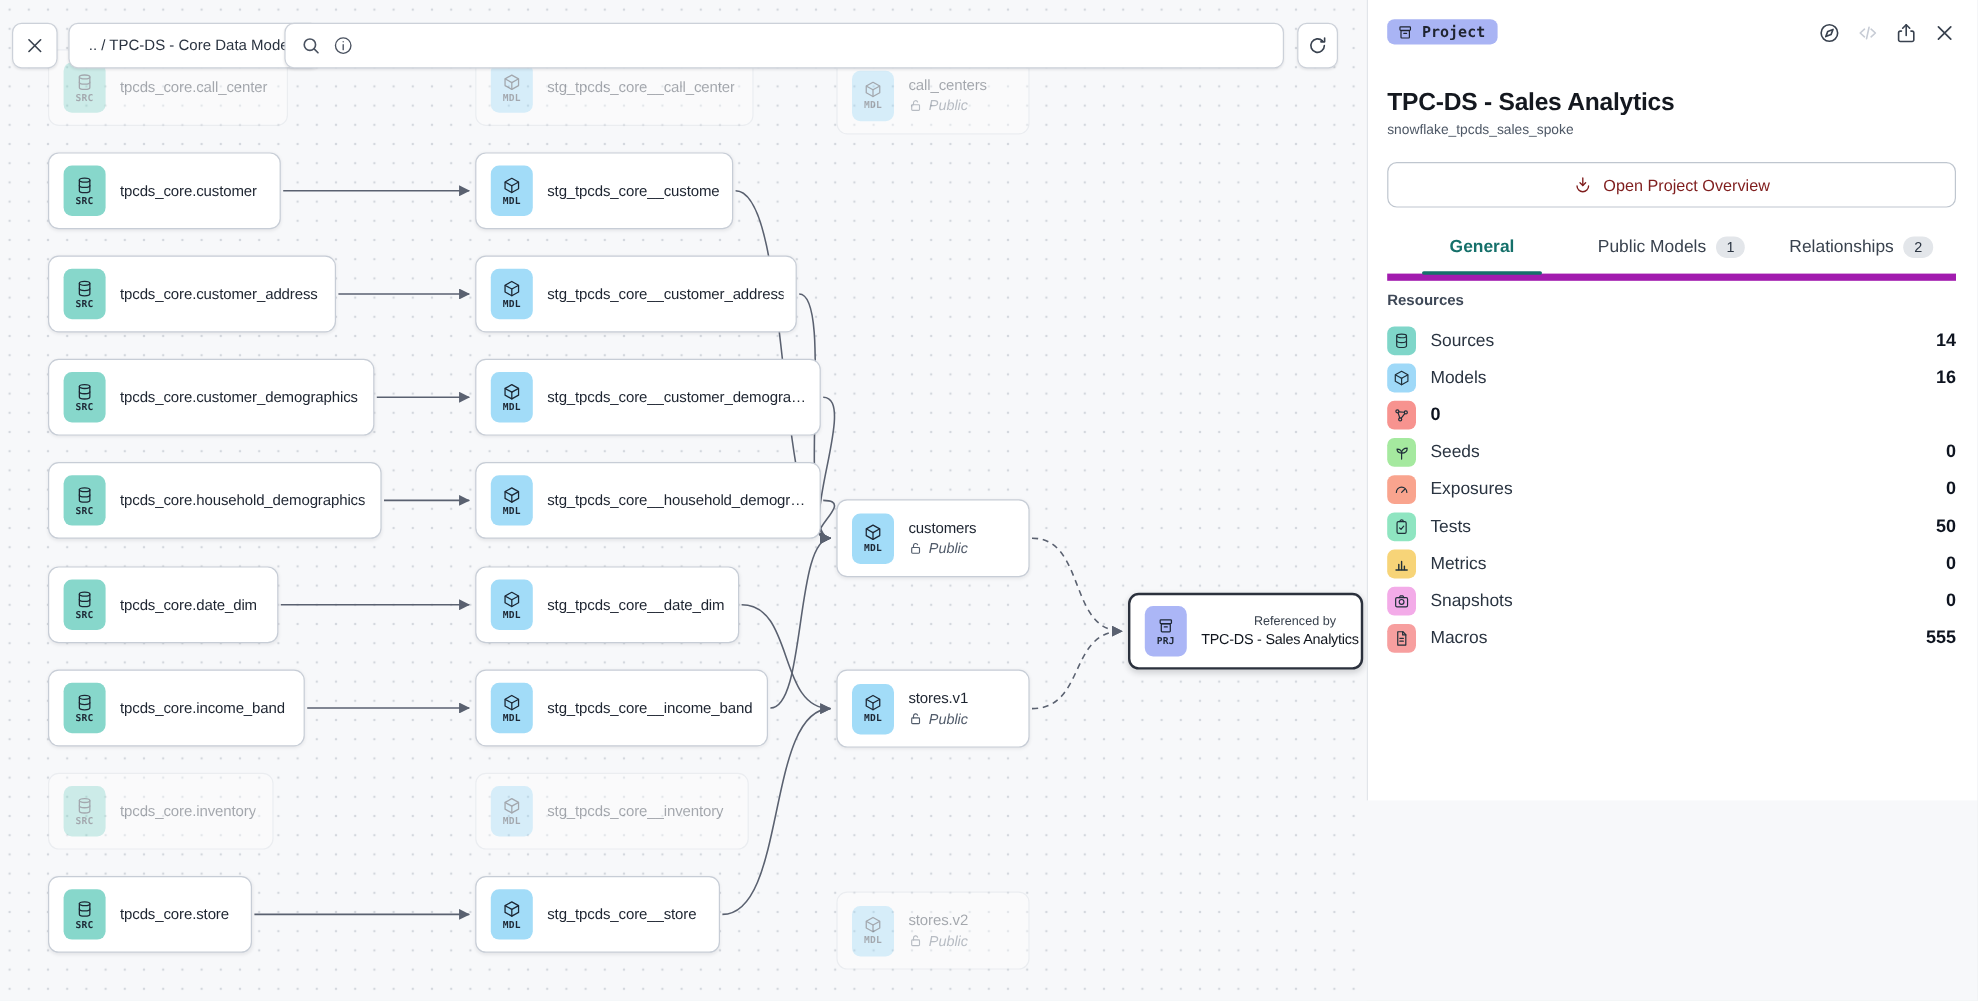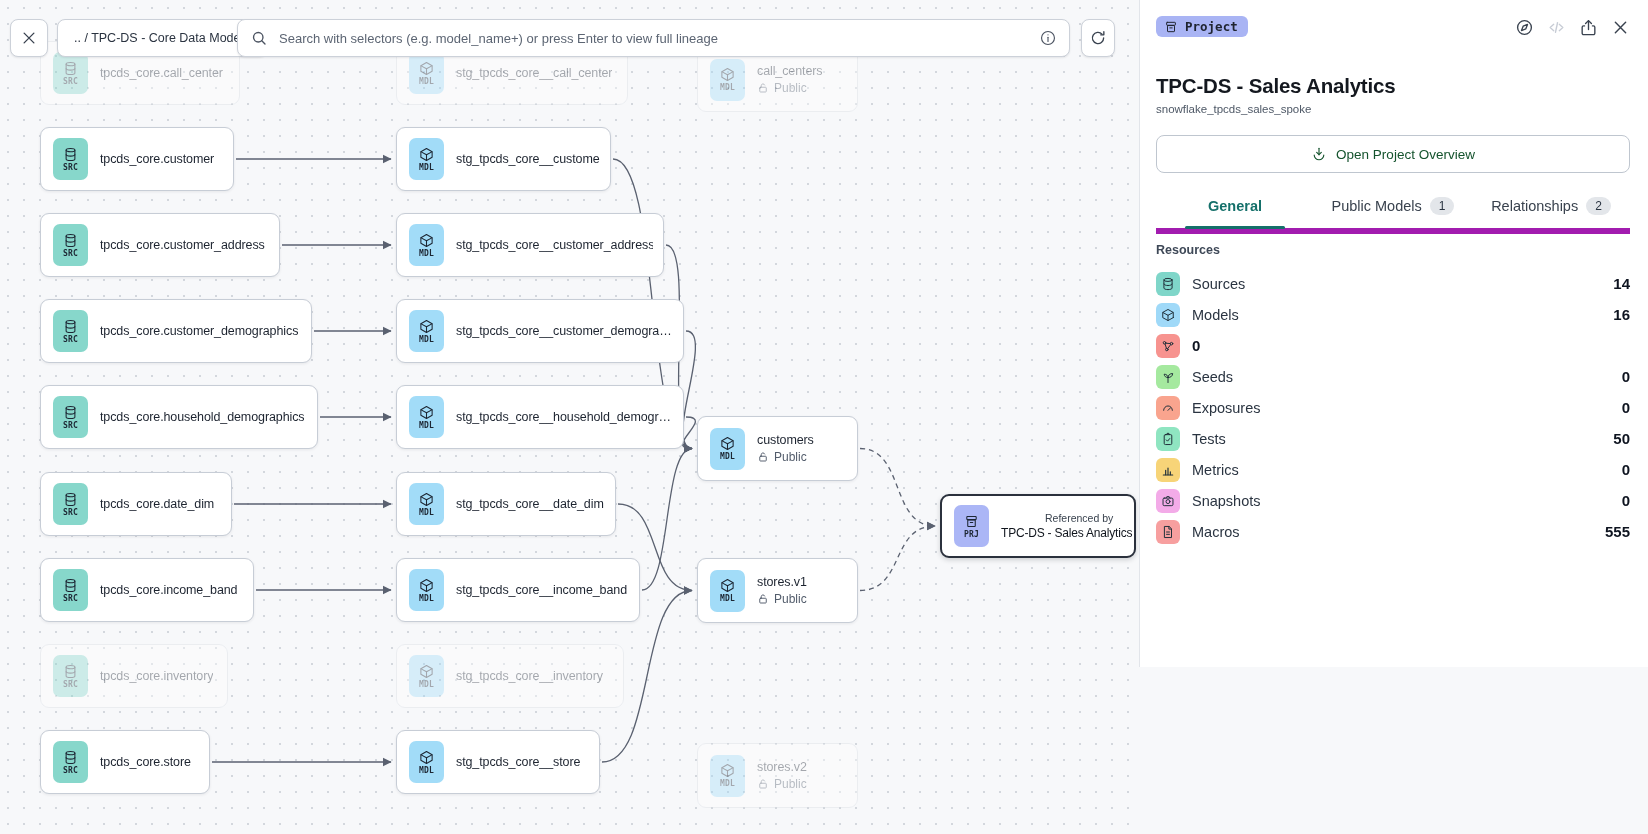--- a/index.html
+++ b/index.html
@@ -15,21 +15,21 @@
   .node{position:absolute;display:flex;align-items:center;gap:12px;box-sizing:border-box;
         background:#fff;border:1px solid #c7cdd6;border-radius:9px;padding:0 10px 0 12px;
         box-shadow:0 1px 3px rgba(22,27,35,.08);overflow:hidden;}
   .node.faded{opacity:.38;box-shadow:none;border-color:#d8dce2;}
   .node.selected{border:2px solid #2b313d;box-shadow:0 2px 5px rgba(22,27,35,.18);}
   .ntype{flex:0 0 auto;width:35px;height:42px;border-radius:7px;display:flex;flex-direction:column;
          align-items:center;justify-content:center;gap:1px;color:#1d2734;}
   .ntype svg{width:15px;height:15px;}
   .ntype span{font-family:"DejaVu Sans Mono","Liberation Mono",monospace;font-size:8px;font-weight:700;letter-spacing:.2px;}
   .nlabel{font-size:12.5px;letter-spacing:-.1px;white-space:nowrap;overflow:hidden;color:#1d2430;}
-  .nbadge{display:flex;align-items:center;gap:5px;margin-top:3px;color:#525c6b;font-size:12px;}
+  .nbadge{display:flex;align-items:center;gap:5px;margin-top:3px;color:#525c6b;font-size:12px;font-style:italic;}
   .nbadge svg{width:12px;height:12px;}
   .nsub{font-size:10.5px;color:#39424e;margin-bottom:2px;padding-left:44px;}
   .ntitle{font-size:12px;letter-spacing:-.2px;white-space:nowrap;color:#10151d;}
   
   .tbox{position:absolute;z-index:5;display:flex;align-items:center;background:#fff;
         border:1px solid #ccd1d9;border-radius:8px;box-shadow:0 1px 2px rgba(20,24,31,.09);box-sizing:border-box;height:38px;}
   .btn-close{left:10px;top:19px;width:38px;justify-content:center;cursor:pointer;}
   .crumb{left:57px;top:19px;padding:0 16px;font-size:12.5px;color:#2a3340;white-space:nowrap;cursor:pointer;}
   .searchbox{left:237px;top:19px;width:833px;padding:0 12px;gap:9px;}
   .searchbox input{border:none;outline:none;flex:1;font-size:13px;color:#1d2430;background:transparent;
@@ -46,21 +46,21 @@
       border-radius:6px;padding:3px 10px 3px 8px;font-family:"DejaVu Sans Mono","Liberation Mono",monospace;
       font-size:12.5px;font-weight:700;}
   .type-badge svg{width:14px;height:14px;}
   .sb-icons{display:flex;align-items:center;gap:13px;margin-top:2px;}
   .sb-icons .icn{cursor:pointer;}
   .sb-icons svg{width:19px;height:19px;}
   .icn.disabled{color:#c7ccd5;cursor:default;}
   .sb-title{margin-top:33px;font-size:20.5px;font-weight:700;color:#14181f;letter-spacing:-.2px;}
   .sb-sub{margin-top:5px;font-size:11.5px;color:#4e5866;}
   .overview-btn{margin-top:20px;width:100%;height:38px;display:flex;align-items:center;justify-content:center;gap:9px;
-      background:#fff;border:1px solid #bfc6cf;border-radius:8px;font-size:13.5px;color:#14532d;cursor:pointer;
+      background:#fff;border:1px solid #bfc6cf;border-radius:8px;font-size:13.5px;color:#7f1d1d;cursor:pointer;
       font-family:"Liberation Sans",sans-serif;}
   .overview-btn svg{width:16px;height:16px;}
   .tabs{margin-top:18px;display:flex;border-bottom:6px solid #a21caf;}
   .tab{flex:1;position:relative;display:flex;align-items:center;justify-content:center;gap:8px;
        padding:6px 0 13px;font-size:14.5px;color:#39424e;cursor:pointer;}
   .tab.active{color:#15706a;font-weight:700;}
   .tab.active::after{content:'';position:absolute;left:50%;bottom:-1px;transform:translateX(-50%);
        width:100px;height:3px;background:#15706a;border-radius:2px;}
   .tab .cnt{background:#e3e6ea;color:#2a3441;border-radius:10px;font-size:12px;padding:2px 9px;font-weight:400;}
   .res-heading{margin-top:9px;font-size:12.5px;font-weight:700;color:#3e4857;}
@@ -487,21 +487,20 @@
           </svg>
         </span>
     </div>
     <div class="tbox crumb">.. / TPC-DS - Core Data Models</div>
     <div class="tbox searchbox">
       <span class="icn" style="color:#4a5260">
           <svg>
             <use href="#i-search"></use>
           </svg>
         </span>
-      <input type="text" value="" placeholder="Search with selectors (e.g. model_name+) or press Enter to view full lineage" style="">
       <span class="icn" style="color:#4a5260">
           <svg>
             <use href="#i-info"></use>
           </svg>
         </span>
     </div>
     <div class="tbox btn-refresh">
       <span class="icn">
           <svg>
             <use href="#i-refresh"></use>

